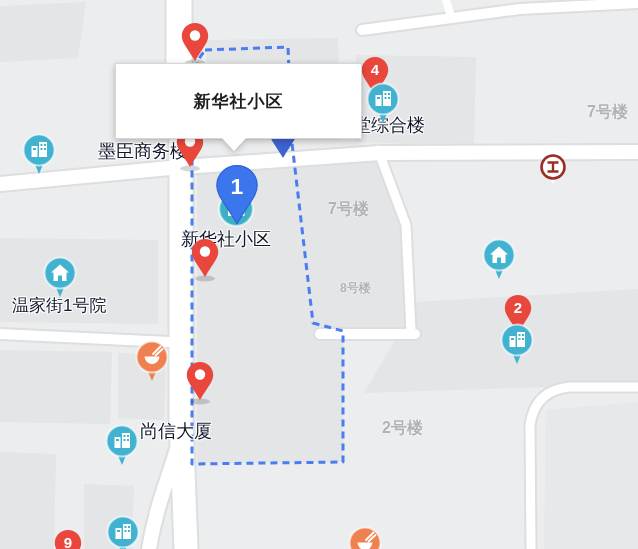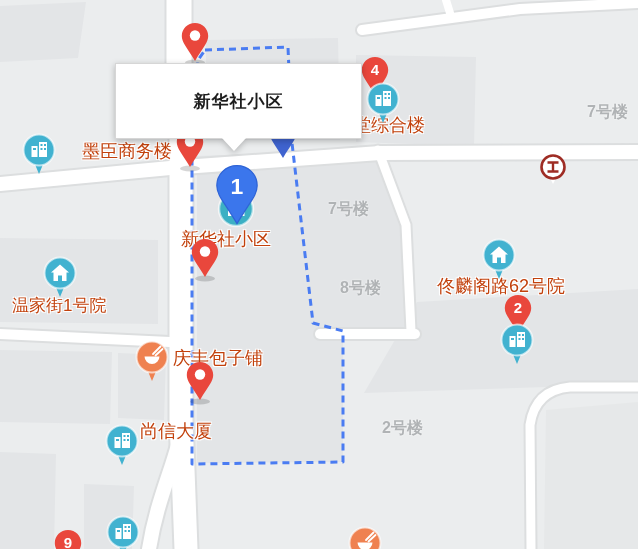--- a/index.html
+++ b/index.html
@@ -1,21 +1,21 @@
 <!DOCTYPE html>
 <html><head>
 <meta charset="utf-8">
 <style>
   html,body{margin:0;padding:0;}
   #map{position:relative;width:638px;height:549px;overflow:hidden;background:#ebedee;
        font-family:"Liberation Sans",sans-serif;}
   #base{position:absolute;left:0;top:0;z-index:1;}
   .lbl{position:absolute;transform:translateY(-50%);white-space:nowrap;z-index:2;
        font-family:"Liberation Sans",sans-serif;}
-  .lbl.dark{color:#c2410c;
+  .lbl.dark{color:#0f172a;
      text-shadow:-1px -1px 0 #fff,1px -1px 0 #fff,-1px 1px 0 #fff,1px 1px 0 #fff,0 0 3px #fff;}
   .lbl.gray{color:#b0b3b5;text-shadow:0 0 2px #fff;font-weight:bold;}
   .icon{position:absolute;z-index:3;}
   .icon.front{z-index:5;}
   .pin{position:absolute;z-index:4;}
   .pin-num{font:bold 15px "Liberation Sans",sans-serif;fill:#fff;}
   #tooltip{position:absolute;left:115px;top:63px;width:245px;height:74px;background:#fff;
        border:1px solid #d6d6d6;z-index:10;display:flex;align-items:center;justify-content:center;
        filter:drop-shadow(0 2px 3px rgba(0,0,0,.25));}
   #tooltip:after{content:"";position:absolute;top:100%;left:105px;margin-top:-1px;
@@ -65,31 +65,29 @@
       <path d="M446 0 L450 13" stroke-width="8"></path>
       <path d="M0 334 L170 342" stroke-width="10"></path>
       <path d="M378 150 L406 225 L411 331" stroke-width="9"></path>
       <path d="M320 334 L415 334" stroke-width="10"></path>
       <path d="M638 387 L570 387 Q535 390 530 425 L531 549" stroke-width="9"></path>
     </g>
 
     <polygon points="205,50 288,47 292,143 313,323 343,331 343,462 192,464 192,142 198,60" fill="none" stroke="#4a7cf2" stroke-width="3" stroke-dasharray="7 5" stroke-linejoin="round"></polygon>
   </svg>
 
-  <div class="lbl dark" style="left:42px;top:151px;font-size:18px;margin-left:40px;">墨臣商务楼</div>
+  <div class="lbl dark" style="left:58px;top:151px;font-size:18px;margin-left:40px;">墨臣商务楼</div>
   <div class="lbl dark" style="left:12px;top:305px;font-size:17px;text-align:right;">温家街1号院</div>
   <div class="lbl dark" style="left:140px;top:431px;font-size:18px;">尚信大厦</div>
-  <div class="lbl dark" style="left:173px;top:358px;font-size:18px;">庆丰包子铺</div>
   <div class="lbl dark" style="left:181px;top:239px;font-size:18px;">新华社小区</div>
   <div class="lbl dark" style="left:353px;top:125px;font-size:18px;">堂综合楼</div>
-  <div class="lbl dark" style="left:437px;top:286px;font-size:18px;">佟麟阁路62号院</div>
 
   <div class="lbl gray" style="left:587px;top:112px;font-size:16px;">7号楼</div>
   <div class="lbl gray" style="left:328px;top:209px;font-size:16px;">7号楼</div>
-  <div class="lbl gray" style="left:340px;top:288px;font-size:16px;">8号楼</div>
+  <div class="lbl gray" style="left:340px;top:288px;font-size:12px;">8号楼</div>
   <div class="lbl gray" style="left:382px;top:428px;font-size:16px;">2号楼</div>
 
   <svg class="icon" style="left:21px;top:132px;" width="36" height="46" viewBox="0 0 36 46">
     <path d="M13 30 L18 42 L23 30 Z" fill="#41b2d0"></path>
     <circle cx="18" cy="18" r="15.5" fill="#41b2d0" stroke="rgba(255,255,255,.65)" stroke-width="2"></circle>
     <g fill="#fff">
         <rect x="10.5" y="14" width="6" height="11"></rect>
         <rect x="18" y="10" width="8" height="15"></rect>
       </g>
     <g fill="#41b2d0">

